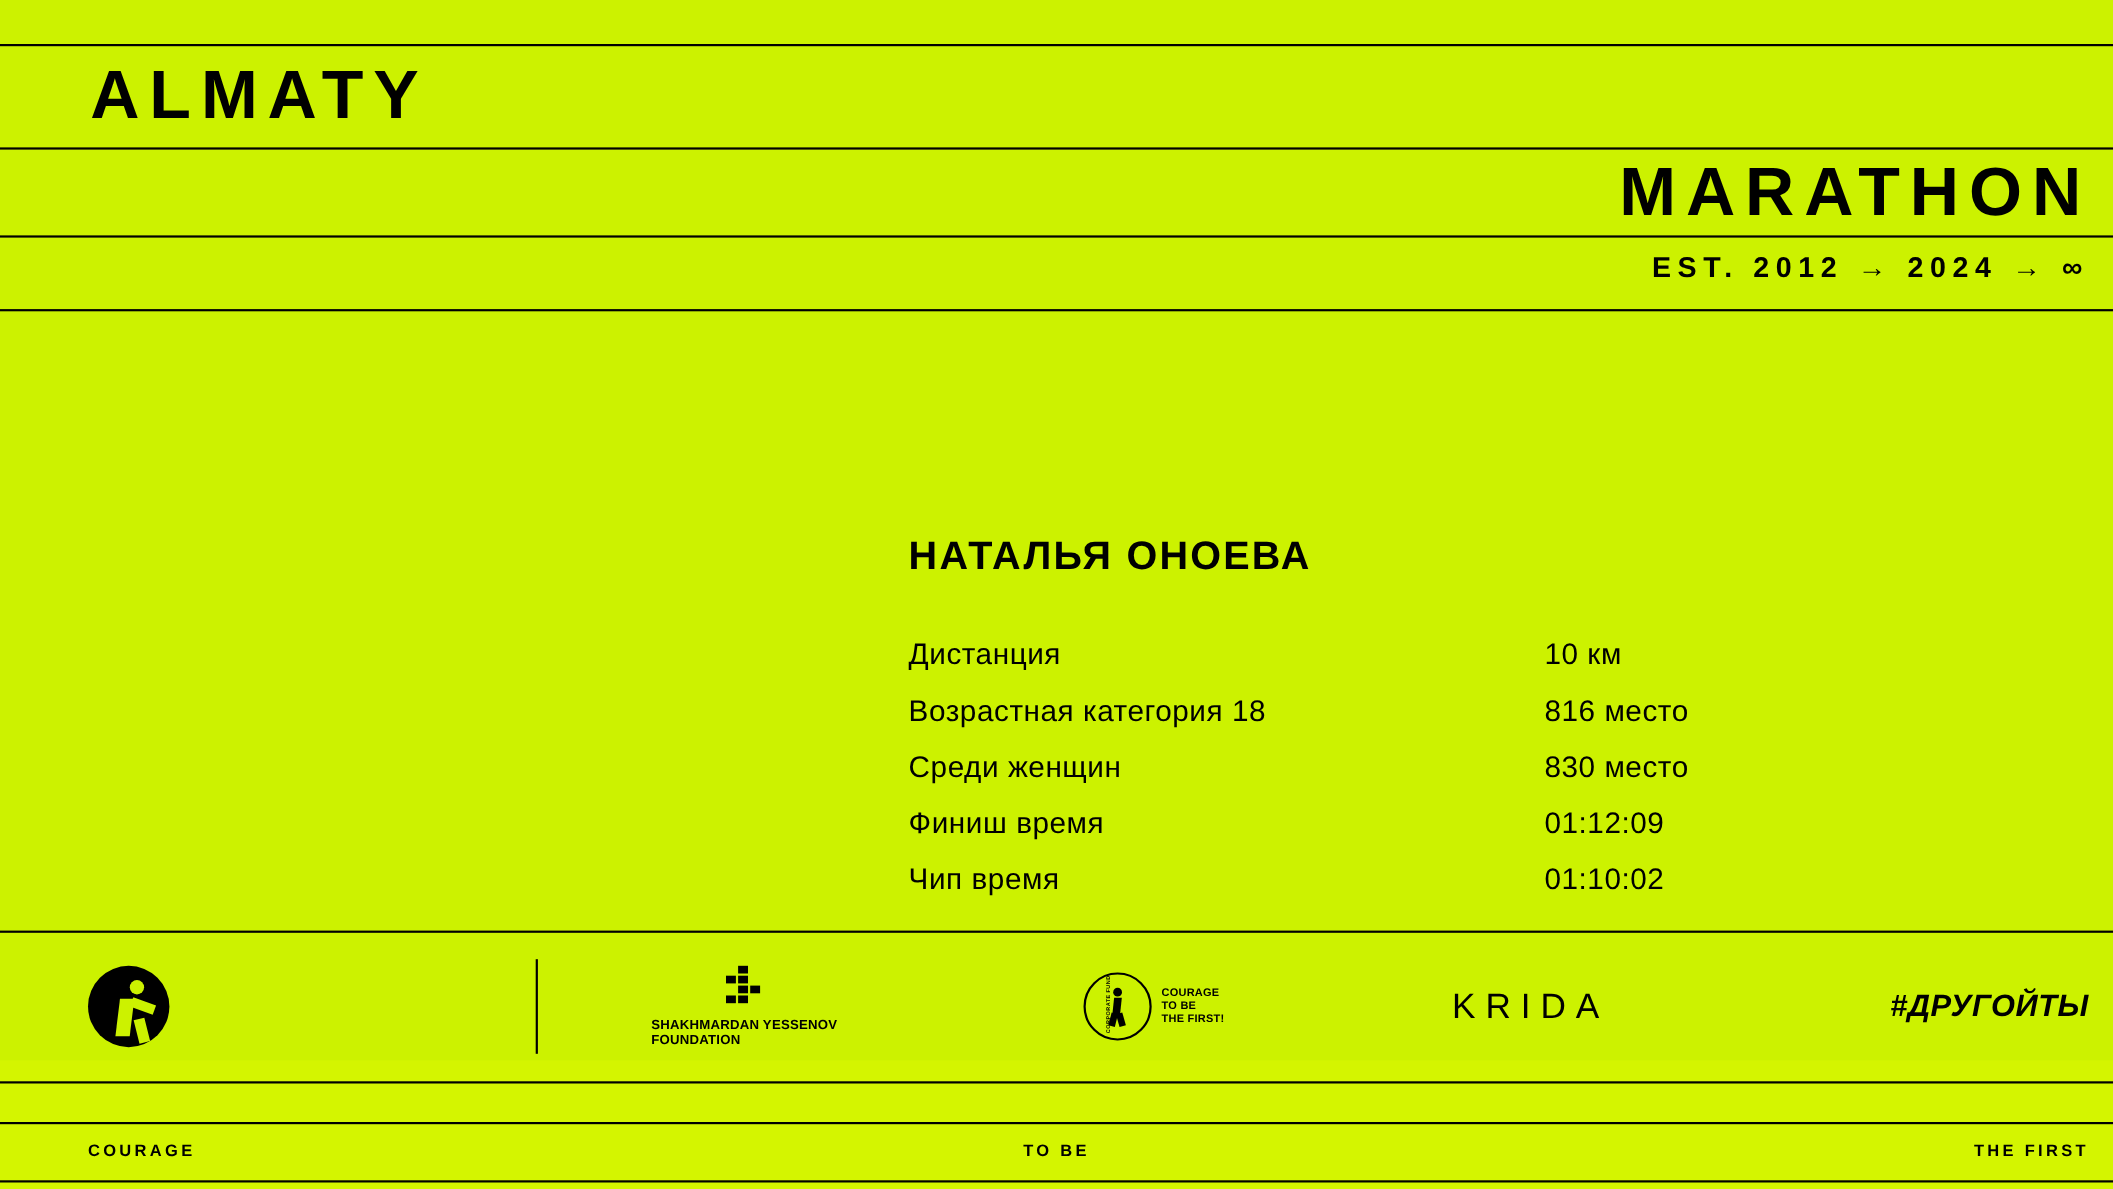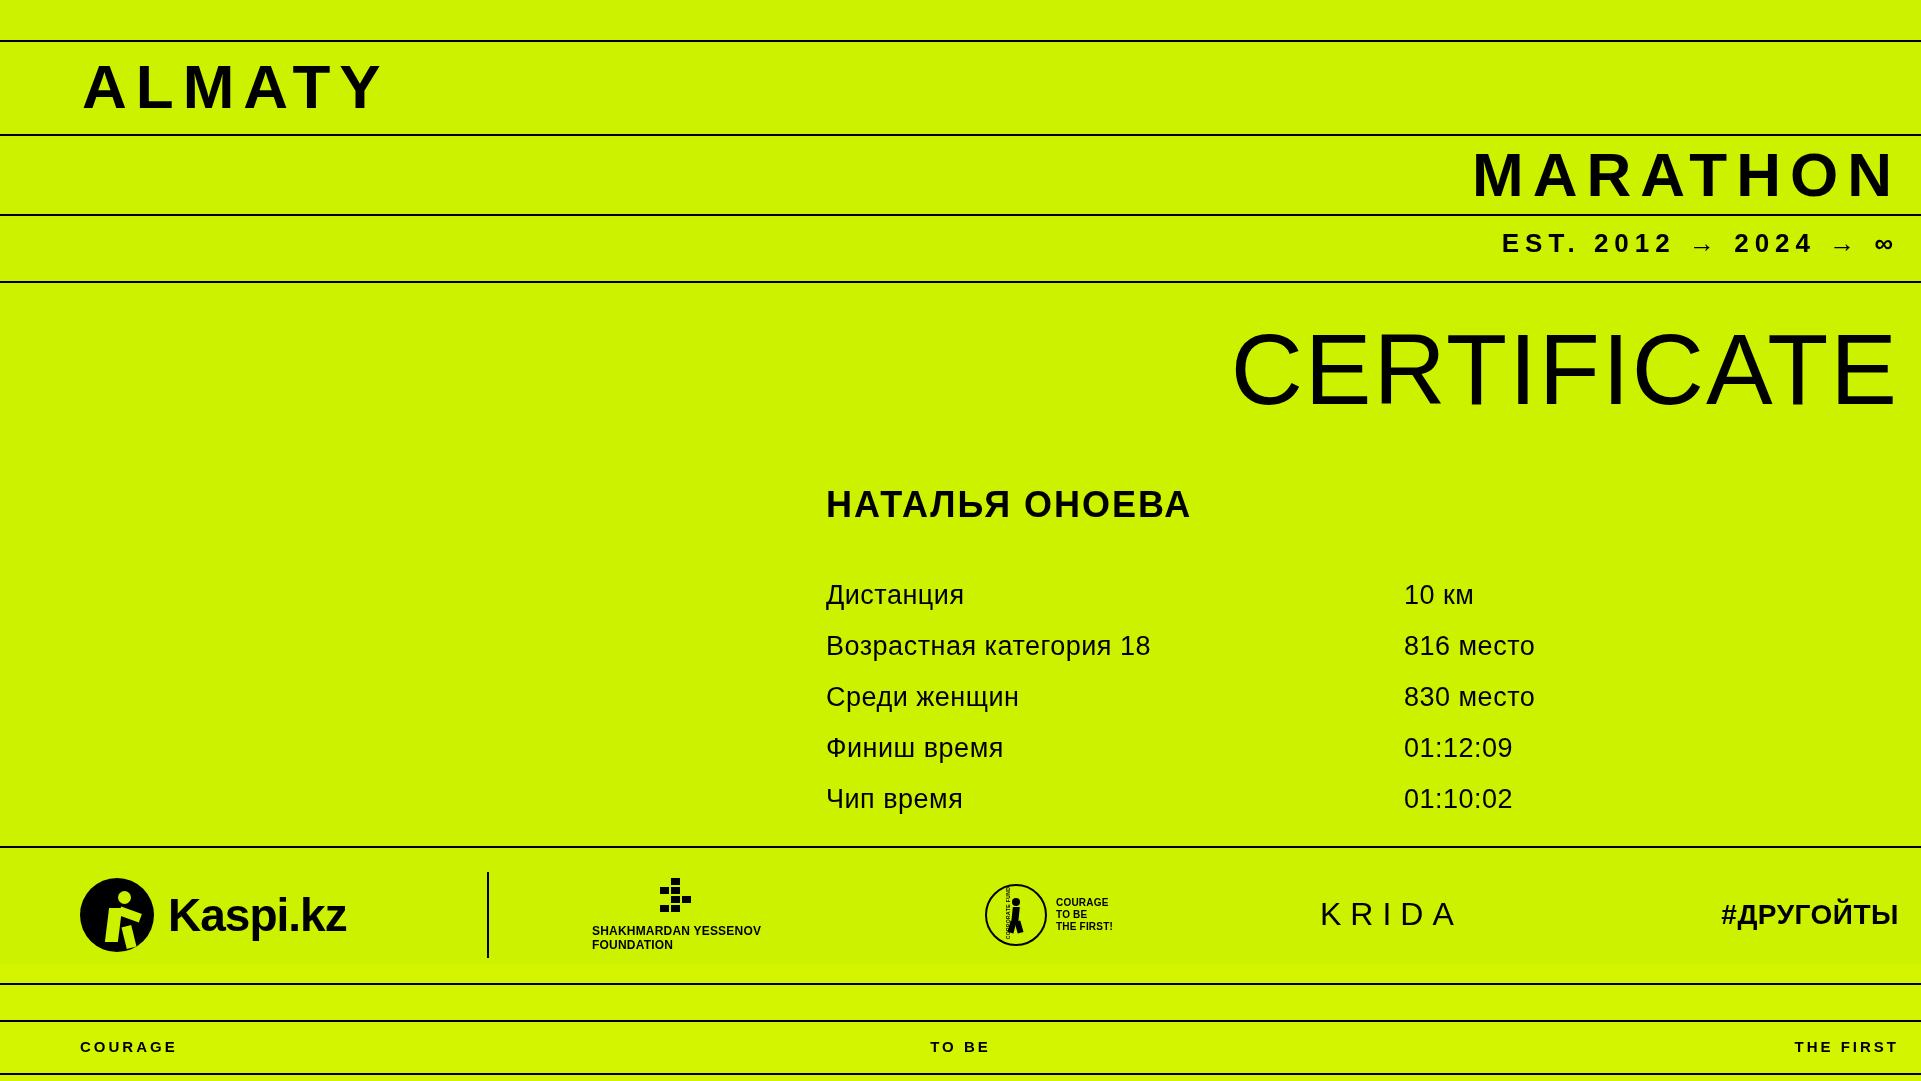--- a/index.html
+++ b/index.html
@@ -273,20 +273,21 @@
     left: 1320px;
     font-size: 32px;
     font-weight: 400;
     letter-spacing: 9px;
   }
   .drugoyty {
     position: absolute;
     right: 22px;
     font-size: 28px;
     font-weight: 700;
+    font-style: italic;
     letter-spacing: 0.5px;
   }
 
   
   .footer {
     position: absolute;
     left: 0;
     top: 1020px;
     width: 100%;
     height: 53px;
@@ -313,21 +314,20 @@
   <div class="hr r4"></div>
   <div class="hr r5"></div>
   <div class="hr r6"></div>
   <div class="hr r7"></div>
   <div class="hr r8"></div>
 
   <div class="brand-almaty">ALMATY</div>
   <div class="brand-marathon">MARATHON</div>
   <div class="brand-est">EST. 2012 → 2024 → ∞</div>
 
-  <div class="cert-title">CERTIFICATE</div>
 
   <div class="participant-name">НАТАЛЬЯ ОНОЕВА</div>
 
   <div class="results">
     <div class="result-row">
       <div class="result-label">Дистанция</div>
       <div class="result-value">10 км</div>
     </div>
     <div class="result-row">
       <div class="result-label">Возрастная категория 18</div>
@@ -349,21 +349,20 @@
 
   <div class="sponsors">
 
     <div class="kaspi">
       <div class="kaspi-mark">
         <div class="fig-head"></div>
         <div class="fig-body"></div>
         <div class="fig-arm"></div>
         <div class="fig-leg"></div>
       </div>
-      <div class="kaspi-text">Kaspi.kz</div>
     </div>
 
     <div class="yessenov">
       <div class="yessenov-bars">
         <i class="off"></i>
           <i></i>
           <i class="off"></i>
         <i></i>
           <i></i>
           <i class="off"></i>

